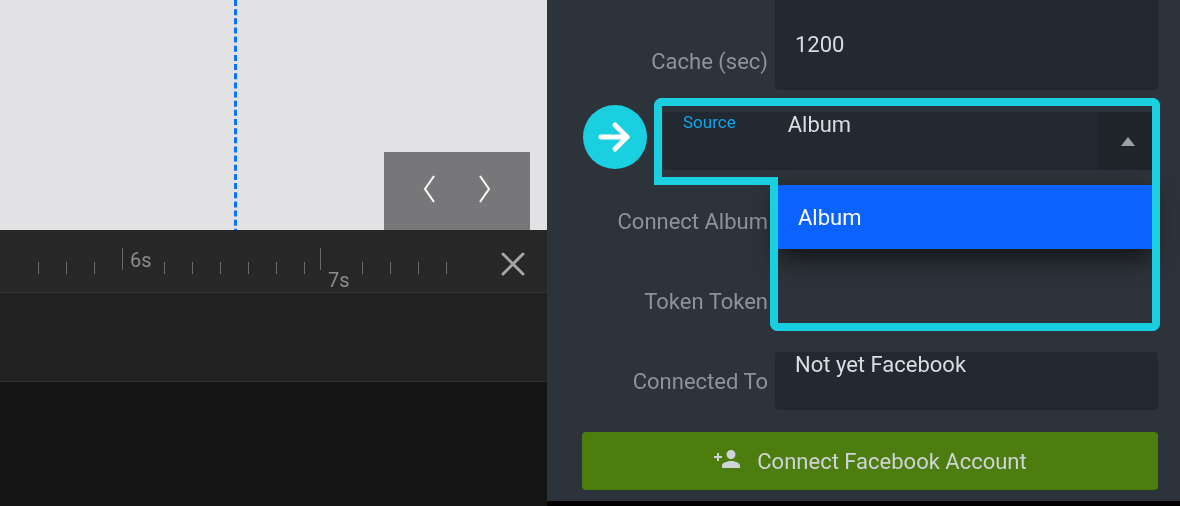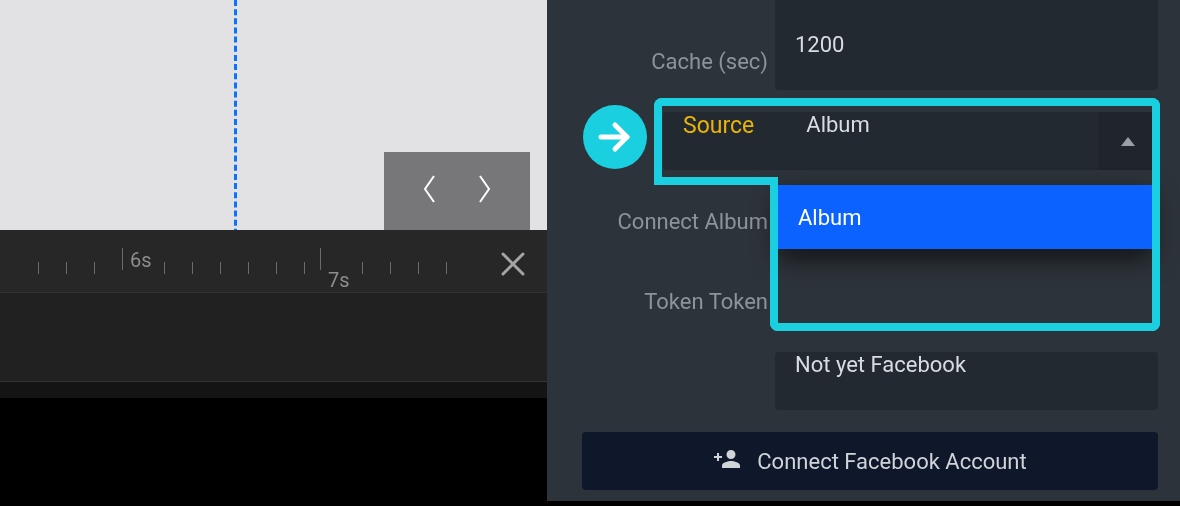--- a/index.html
+++ b/index.html
@@ -1,19 +1,19 @@
 <!DOCTYPE html>
 <html><head>
 <meta charset="utf-8">
 <style>
   *{box-sizing:border-box;margin:0;padding:0;}
   html,body{width:1180px;height:506px;overflow:hidden;font-family:-apple-system,BlinkMacSystemFont,"Segoe UI",Roboto,Arial,sans-serif;background:#000;}
   .stage{position:relative;width:1180px;height:506px;}
   
-  .left{position:absolute;left:0;top:0;width:547px;height:398px;background:#1a1a1a;}
+  .left{position:absolute;left:0;top:0;width:547px;height:506px;background:#1a1a1a;}
   .preview-area{position:absolute;left:0;top:0;right:0;height:230px;background:#e2e1e3;}
   .play-dashed{position:absolute;top:0;left:234px;width:0;border-left:3px dashed #0b72ff;height:244px;}
   .nav-box{position:absolute;top:152px;right:17px;width:146px;height:78px;background:#777779;display:flex;align-items:center;justify-content:space-evenly;}
   .nav-box svg{width:18px;height:30px;stroke:#fff;stroke-width:2;fill:none;}
   .ruler{position:absolute;top:230px;left:0;right:0;height:62px;background:#272727;}
   .close-x{position:absolute;top:250px;right:20px;width:28px;height:28px;}
   .close-x svg{width:28px;height:28px;stroke:#a5a5a5;stroke-width:3;stroke-linecap:round;}
   .tick-lbl{position:absolute;top:248px;color:#8d8d8d;font-size:20px;}
   .tick-6{left:130px;}
   .tick-7{left:328px;margin-top:20px;}
@@ -41,23 +41,23 @@
   .hi-top{left:654px;top:98px;width:506px;height:87px;border-bottom:none;border-bottom-left-radius:0;border-bottom-right-radius:0;}
   .hi-bot{left:770px;top:177px;width:390px;height:154px;border-top:none;border-top-left-radius:0;border-top-right-radius:0;}
   .hi-join{position:absolute;left:654px;top:177px;width:124px;height:8px;background:#1ad0e0;}
   .arrow-badge{position:absolute;left:583px;top:105px;width:64px;height:64px;border-radius:50%;background:#1ad0e0;display:flex;align-items:center;justify-content:center;}
   .arrow-badge svg{width:36px;height:36px;stroke:#fff;stroke-width:5;fill:none;stroke-linecap:round;stroke-linejoin:round;}
   
   .dd{position:absolute;left:778px;top:185px;width:374px;background:#2f363d;box-shadow:0 10px 24px rgba(0,0,0,.6);border-radius:2px;}
   .dd-item{height:64px;display:flex;align-items:center;padding:0 20px;color:#e8eaed;font-size:22px;cursor:pointer;}
   .dd-item.sel{background:#0b62ff;color:#fff;}
   
-  .connect{position:absolute;left:35px;right:22px;top:432px;height:58px;background:#0f172a;border-radius:4px;display:flex;align-items:center;justify-content:center;gap:16px;color:#cfd4d9;font-size:22px;}
+  .connect{position:absolute;left:35px;right:22px;top:432px;height:58px;background:#4d7c0f;border-radius:4px;display:flex;align-items:center;justify-content:center;gap:16px;color:#cfd4d9;font-size:22px;}
   .connect svg{width:28px;height:22px;fill:#cfd4d9;}
-  .lbl-inside{color:#eab308;font-size:23px;padding:0 30px 0 20px;}
+  .lbl-inside{color:#0ea5e9;font-size:17px;padding:0 30px 0 20px;}
 </style>
 </head>
 <body>
 
 <div class="stage">
 
   <div class="left">
     <div class="preview-area"></div>
     <div class="play-dashed"></div>
     <div class="nav-box">
@@ -119,20 +119,21 @@
 
     <div class="row row-select">
       <div class="lbl">Connect Album</div>
     </div>
 
     <div class="row row-token">
       <div class="lbl">Token Token</div>
     </div>
 
     <div class="row row-conn">
+      <div class="lbl">Connected To</div>
       <div class="field">
           <span>Not yet Facebook</span>
         </div>
     </div>
 
     <div class="connect">
       <span>
         <svg viewBox="0 0 28 22">
             <path d="M18 11c2.5 0 4.5-2 4.5-4.5S20.5 2 18 2s-4.5 2-4.5 4.5S15.5 11 18 11zm0 2c-3 0-9 1.5-9 4.5V20h18v-2.5c0-3-6-4.5-9-4.5zM6 8V5H4v3H1v2h3v3h2v-3h3V8H6z"></path>
           </svg>

